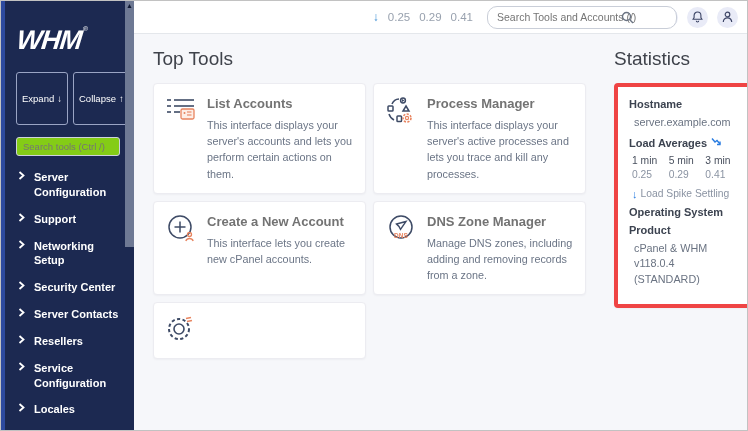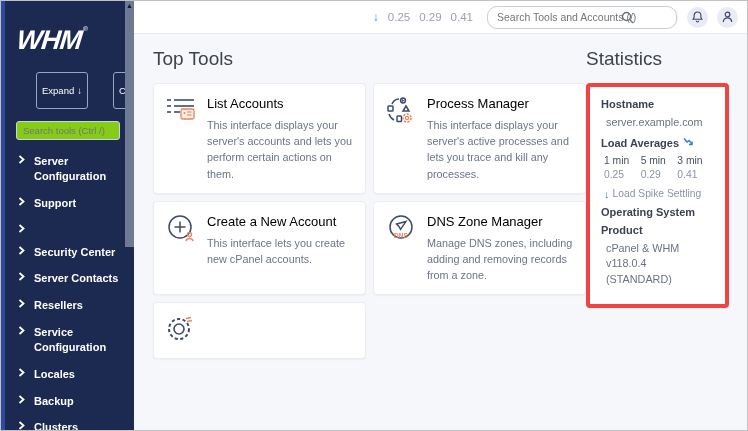--- a/index.html
+++ b/index.html
@@ -6,21 +6,21 @@
   html,body { width:748px; height:431px; }
   body { font-family:"Liberation Sans", sans-serif; overflow:hidden; }
   .app { width:748px; height:431px; border:1px solid #c2c2c2; display:flex; background:#f6f7fa; overflow:hidden; }
 
   
   .sidebar { width:133px; flex-shrink:0; background:#1c2951; border-left:4px solid #2d4a9f; position:relative; color:#fff; overflow:hidden; }
   .sb-inner { padding:10px 12px 0 9px; }
   .logo { font-style:italic; font-weight:900; font-size:27px; letter-spacing:-1px; transform:skewX(-6deg); display:inline-block; margin:14px 0 2px 3px; }
   .logo sup { font-size:7px; font-weight:400; vertical-align:top; }
   .sb-btns { display:flex; gap:5px; margin:14px 0 0 2px; }
-  .sb-btn { border:1px solid #9aa4c4; background:transparent; color:#fff; font-size:9.5px; border-radius:3px; padding:12px 5px; display:flex; align-items:center; gap:3px; cursor:pointer; font-family:inherit;margin-left:20px; }
+  .sb-btn { border:1px solid #9aa4c4; background:transparent; color:#fff; font-size:9.5px; border-radius:3px; padding:20px 5px; display:flex; align-items:center; gap:3px; cursor:pointer; font-family:inherit; }
   .sb-search { margin:11px 0 4px 2px; }
   .sb-search input { width:104px; height:19px; border:1px solid #cdd2dd; border-radius:3px; font-size:9.5px; padding:0 6px; color:#5a6272; background:#84cc16; font-family:inherit; }
   .sb-menu { margin-top:8px; }
   .sb-item { display:flex; align-items:flex-start; gap:9px; padding:6px 2px 6px 4px; cursor:pointer; }
   .sb-item .chev { flex-shrink:0; margin-top:1px; }
   .sb-item .lbl { font-size:11px; font-weight:700; color:#fff; line-height:1.35; }
   .sb-item .lbl.wrap { max-width:72px; }
   
   .sb-scroll { position:absolute; top:0; right:0; width:9px; height:100%; }
   .sb-scroll .up { height:9px; display:flex; align-items:center; justify-content:center; color:#0e1833; font-size:7px; background:#6e7994; }
@@ -32,28 +32,28 @@
   .load-wrap { display:flex; align-items:center; gap:9px; margin-right:14px; }
   .load-arrow { color:#3d8fd4; font-size:12px; }
   .load-num { color:#98a1ae; font-size:11.5px; }
   .top-search { position:relative; width:155px; }
   .top-search input { width:190px; height:23px; border:1px solid #c9ced8; border-radius:10px; font-size:10.5px; padding:0 26px 0 9px; color:#6a7382; background:#fff; font-family:inherit; }
   .top-search .mag { position:absolute; right:8px; top:5px; }
   .top-icons { display:flex; gap:9px; margin-left:15px; }
   .circle-btn { width:21px; height:21px; border-radius:50%; background:#e9ebf7; border:none; display:flex; align-items:center; justify-content:center; color:#3d4566; cursor:pointer; }
 
   .content { flex:1; position:relative; overflow:hidden; display:flex; flex-direction:column; }
-  .main-cols { display:flex; gap:0; padding:12px 18px 0 19px; }
+  .main-cols { display:flex; gap:28px; padding:12px 18px 0 19px; }
   .left-col { width:433px; flex-shrink:0; }
   .right-col { width:143px; flex-shrink:0; }
   h2.sec { font-size:19px; font-weight:400; color:#3f434b; margin:2px 0 13px; }
   .cards-grid { display:grid; grid-template-columns:1fr 1fr; gap:7px; }
   .card { background:#fff; border:1px solid #ececf1; border-radius:4px; padding:11px 12px; display:flex; gap:10px; box-shadow:0 1px 2px rgba(20,30,60,.04); cursor:pointer; }
   .card .ic { width:31px; flex-shrink:0; color:#3e4b66; padding-top:1px; }
-  .card h3 { font-size:13px; font-weight:400; color:#000000; margin:1px 0 6px; }
+  .card h3 { font-size:13px; font-weight:700; color:#737373; margin:1px 0 6px; }
   .card p { font-size:10.8px; color:#6b7586; line-height:1.5; }
 
   
   .stats-card { background:#fff; border:4px solid #ef4444; border-radius:4px; padding:11px 11px 16px; box-shadow:0 1px 2px rgba(20,30,60,.04); }
   .st-label { font-size:11px; font-weight:700; color:#3c4350; margin-top:6px; display:flex; align-items:center; gap:4px; }
   .st-label:first-child { margin-top:0; }
   .st-val { font-size:10.8px; color:#6a7382; margin:5px 0 0 5px; line-height:1.45; }
   .load-table { margin:6px 0 0 3px; }
   .lt-row { display:flex; }
   .lt-row span { width:40px; font-size:10.3px; }
@@ -93,20 +93,21 @@
         <div class="sb-item">
             <svg class="chev" width="7" height="9" viewBox="0 0 7 9">
               <polyline points="1.5,1 5.5,4.5 1.5,8" fill="none" stroke="#fff" stroke-width="1.8"></polyline>
             </svg>
             <span class="lbl">Support</span>
           </div>
         <div class="sb-item">
             <svg class="chev" width="7" height="9" viewBox="0 0 7 9">
               <polyline points="1.5,1 5.5,4.5 1.5,8" fill="none" stroke="#fff" stroke-width="1.8"></polyline>
             </svg>
+            <span class="lbl">Networking Setup</span>
           </div>
         <div class="sb-item">
             <svg class="chev" width="7" height="9" viewBox="0 0 7 9">
               <polyline points="1.5,1 5.5,4.5 1.5,8" fill="none" stroke="#fff" stroke-width="1.8"></polyline>
             </svg>
             <span class="lbl">Security Center</span>
           </div>
         <div class="sb-item">
             <svg class="chev" width="7" height="9" viewBox="0 0 7 9">
               <polyline points="1.5,1 5.5,4.5 1.5,8" fill="none" stroke="#fff" stroke-width="1.8"></polyline>

